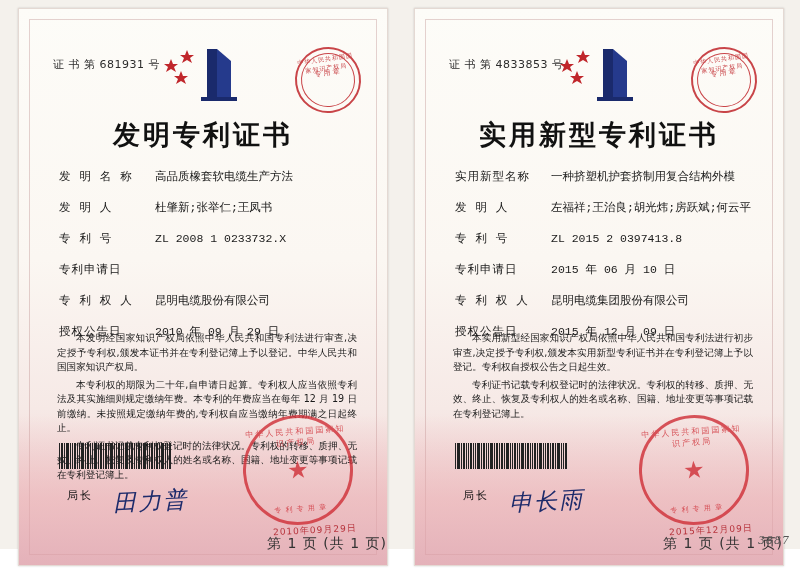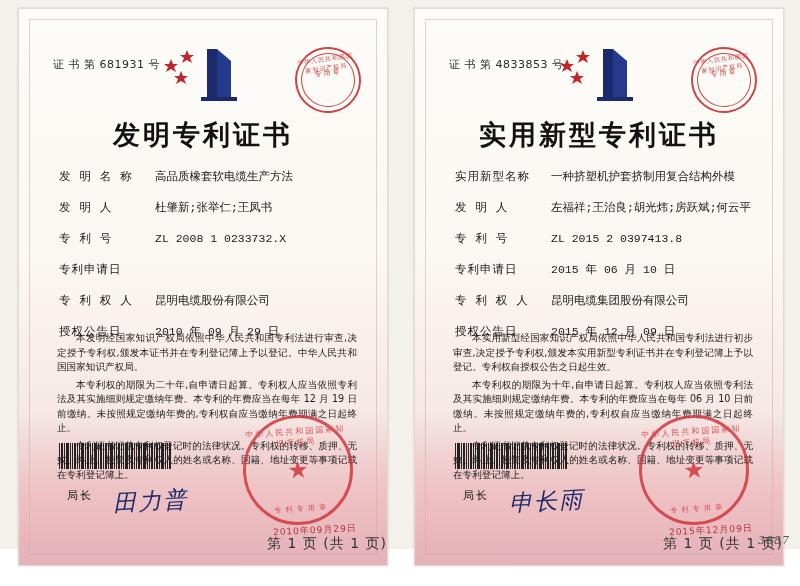--- a/index.html
+++ b/index.html
@@ -293,21 +293,20 @@
         <div class="f-value">昆明电缆集团股份有限公司</div>
       </div>
       <div class="field">
         <div class="f-label">授权公告日</div>
         <div class="f-value">2015 年 12 月 09 日</div>
       </div>
     </div>
 
     <div class="body">
       <p>本实用新型经国家知识产权局依照中华人民共和国专利法进行初步审查,决定授予专利权,颁发本实用新型专利证书并在专利登记簿上予以登记。专利权自授权公告之日起生效。</p>
-      <p>本专利权的期限为十年,自申请日起算。专利权人应当依照专利法及其实施细则规定缴纳年费。本专利的年费应当在每年 06 月 10 日前缴纳。未按照规定缴纳年费的,专利权自应当缴纳年费期满之日起终止。</p>
       <p>专利证书记载专利权登记时的法律状况。专利权的转移、质押、无效、终止、恢复及专利权人的姓名或名称、国籍、地址变更等事项记载在专利登记簿上。</p>
     </div>
 
     <div class="barcode">
       <i></i><i style="width:3px"></i><i></i><i style="width:2px"></i><i></i><i></i><i style="width:2px"></i><i></i><i style="width:1px"></i><i style="width:3px"></i><i></i><i style="width:2px"></i><i></i><i></i><i style="width:3px"></i><i></i><i style="width:2px"></i><i></i><i style="width:2px"></i><i></i><i style="width:3px"></i><i></i><i></i><i style="width:2px"></i><i></i><i style="width:1px"></i><i style="width:3px"></i><i></i><i style="width:2px"></i><i></i><i></i><i style="width:2px"></i><i></i><i style="width:3px"></i><i></i><i></i><i style="width:2px"></i><i></i><i style="width:2px"></i><i></i><i style="width:3px"></i><i></i><i></i><i style="width:2px"></i>
     </div>
 
     <div class="director">局长</div>
     <div class="sign">申长雨</div>
 

